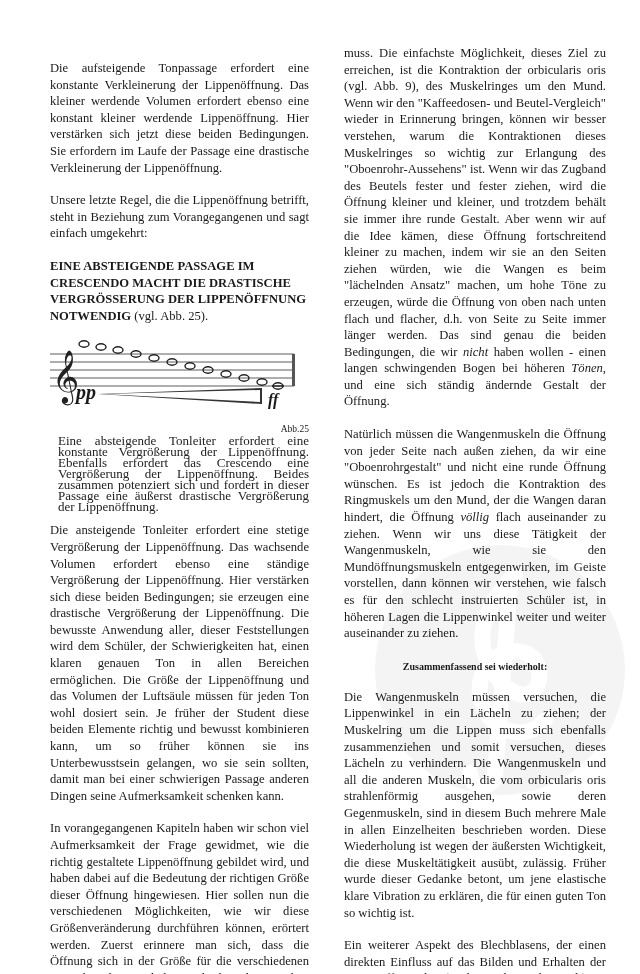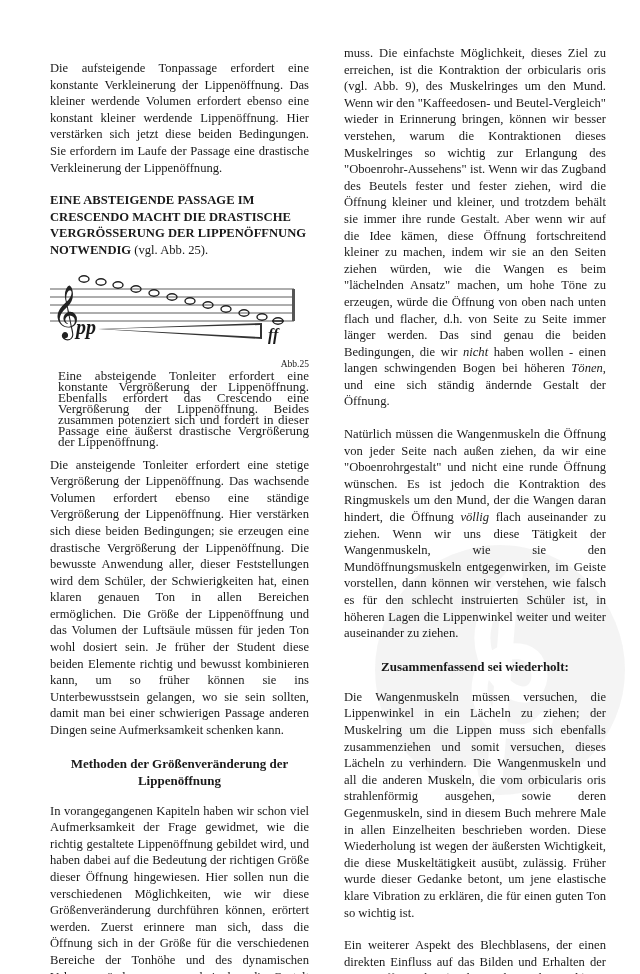--- a/index.html
+++ b/index.html
@@ -4,21 +4,21 @@
 <style>
   html, body { margin: 0; padding: 0; background: #ffffff; }
   body { width: 640px; height: 974px; position: relative; overflow: hidden;
          font-family: "Liberation Serif", "DejaVu Serif", serif; color: #1a1a1a; }
   .col { position: absolute; font-size: 12.6px; line-height: 16.6px; }
   .col-left { left: 50px; top: 60px; width: 259px; }
   .col-right { left: 344px; top: 45px; width: 262px; }
   p { margin: 0 0 16px 0; text-align: justify; }
   .caps { font-weight: bold; text-align: left; margin-bottom: 3px; }
   .caps .ref { font-weight: normal; }
-  .heading { font-weight: bold; text-align: center; font-size: 13px; line-height: 17px; margin: 13px 0 14px 0; }
+  .heading { font-weight: bold; text-align: center; font-size: 10px; line-height: 17px; margin: 13px 0 14px 0; }
   .figure { position: relative; height: 88px; margin: 8px 0 4px 0; }
   .caption-title { text-align: right; font-size: 9.5px; line-height: 11px; margin: 0; }
   .caption { font-size: 13px; line-height: 11px; text-align: justify; margin: 0 0 10px 8px; color: #222; font-family: Liberation Serif, serif; }
   .watermark { position: absolute; left: 375px; top: 545px; width: 250px; height: 250px; border-radius: 50%;
                background: #ececec; opacity: 0.55; z-index: 0; }
   .watermark svg { position: absolute; left: 0; top: 0; }
   .col { z-index: 1; }
   i { font-style: italic; }
   .bi { font-style: italic; font-weight: normal; }
 </style>
@@ -26,20 +26,21 @@
 <body>
 
 <div class="watermark">
   <svg width="250" height="250" viewBox="0 0 250 250">
     <path d="M140 30 C 110 60, 95 95, 120 130 C 150 170, 175 140, 160 115 C 145 95, 100 110, 105 150 C 110 185, 150 200, 170 175 M 135 40 L 120 230 C 118 245, 95 245, 95 228" stroke="#ffffff" stroke-width="16" fill="none" stroke-linecap="round"></path>
   </svg>
 </div>
 
 <div class="col col-left">
   <p>Die aufsteigende Tonpassage erfordert eine konstante Verkleinerung der Lippenöffnung. Das kleiner werdende Volumen erfordert ebenso eine konstant kleiner werdende Lippenöffnung. Hier verstärken sich jetzt diese beiden Bedingungen. Sie erfordern im Laufe der Passage eine drastische Verkleinerung der Lippenöffnung.</p>
+  <p>Unsere letzte Regel, die die Lippenöffnung betrifft, steht in Beziehung zum Vorangegangenen und sagt einfach umgekehrt:</p>
   <p class="caps"><span>EINE ABSTEIGENDE PASSAGE IM CRESCENDO MACHT DIE DRASTISCHE VERGRÖSSERUNG DER LIPPENÖFFNUNG NOTWENDIG</span><span class="ref"> (vgl. Abb. 25).</span></p>
 
   <div class="figure">
     <svg width="259" height="88" viewBox="0 0 259 88">
       <g stroke="#333" stroke-width="0.8">
         <line x1="0" y1="22" x2="244" y2="22"></line>
         <line x1="0" y1="30" x2="244" y2="30"></line>
         <line x1="0" y1="38" x2="244" y2="38"></line>
         <line x1="0" y1="46" x2="244" y2="46"></line>
         <line x1="0" y1="54" x2="244" y2="54"></line>
@@ -64,21 +65,20 @@
       <path d="M48 62 L 212 56 L 212 72 Z" fill="#333"></path>
       <path d="M52 62 L 210 58 L 210 70 Z" fill="#fff"></path>
     </svg>
     <span style="position:absolute;left:26px;top:52px;font-style:italic;font-weight:bold;font-size:20px;">pp</span>
     <span style="position:absolute;left:218px;top:60px;font-style:italic;font-weight:bold;font-size:16px;">ff</span>
   </div>
   <p class="caption-title">Abb.25</p>
   <p class="caption">Eine absteigende Tonleiter erfordert eine konstante Vergrößerung der Lippenöffnung. Ebenfalls erfordert das Crescendo eine Vergrößerung der Lippenöffnung. Beides zusammen potenziert sich und fordert in dieser Passage eine äußerst drastische Vergrößerung der Lippenöffnung.</p>
 
   <p>Die ansteigende Tonleiter erfordert eine stetige Vergrößerung der Lippenöffnung. Das wachsende Volumen erfordert ebenso eine ständige Vergrößerung der Lippenöffnung. Hier verstärken sich diese beiden Bedingungen; sie erzeugen eine drastische Vergrößerung der Lippenöffnung. Die bewusste Anwendung aller, dieser Feststellungen wird dem Schüler, der Schwierigkeiten hat, einen klaren genauen Ton in allen Bereichen ermöglichen. Die Größe der Lippenöffnung und das Volumen der Luftsäule müssen für jeden Ton wohl dosiert sein. Je früher der Student diese beiden Elemente richtig und bewusst kombinieren kann, um so früher können sie ins Unterbewusstsein gelangen, wo sie sein sollten, damit man bei einer schwierigen Passage anderen Dingen seine Aufmerksamkeit schenken kann.</p>
-  <div class="heading">Methoden der Größenveränderung der Lippenöffnung</div>
   <p style="margin-bottom:0">In vorangegangenen Kapiteln haben wir schon viel Aufmerksamkeit der Frage gewidmet, wie die richtig gestaltete Lippenöffnung gebildet wird, und haben dabei auf die Bedeutung der richtigen Größe dieser Öffnung hingewiesen. Hier sollen nun die verschiedenen Möglichkeiten, wie wir diese Größenveränderung durchführen können, erörtert werden. Zuerst erinnere man sich, dass die Öffnung sich in der Größe für die verschiedenen Bereiche der Tonhöhe und des dynamischen Volumens ändern muss, wobei aber die Gestalt gleich bleiben</p>
 </div>
 
 <div class="col col-right">
   <p><span>muss. Die einfachste Möglichkeit, dieses Ziel zu erreichen, ist die Kontraktion der orbicularis oris (vgl. Abb. 9), des Muskelringes um den Mund. Wenn wir den "Kaffeedosen- und Beutel-Vergleich" wieder in Erinnerung bringen, können wir besser verstehen, warum die Kontraktionen dieses Muskelringes so wichtig zur Erlangung des "Oboenrohr-Aussehens" ist. Wenn wir das Zugband des Beutels fester und fester ziehen, wird die Öffnung kleiner und kleiner, und trotzdem behält sie immer ihre runde Gestalt. Aber wenn wir auf die Idee kämen, diese Öffnung fortschreitend kleiner zu machen, indem wir sie an den Seiten ziehen würden, wie die Wangen es beim "lächelnden Ansatz" machen, um hohe Töne zu erzeugen, würde die Öffnung von oben nach unten flach und flacher, d.h. von Seite zu Seite immer länger werden. Das sind genau die beiden Bedingungen, die wir </span><i>nicht</i><span> haben wollen - einen langen schwingenden Bogen bei höheren </span><span class="bi">Tönen</span><span>, und eine sich ständig ändernde Gestalt der Öffnung.</span></p>
   <p><span>Natürlich müssen die Wangenmuskeln die Öffnung von jeder Seite nach außen ziehen, da wir eine "Oboenrohrgestalt" und nicht eine runde Öffnung wünschen. Es ist jedoch die Kontraktion des Ringmuskels um den Mund, der die Wangen daran hindert, die Öffnung </span><i>völlig</i><span> flach auseinander zu ziehen. Wenn wir uns diese Tätigkeit der Wangenmuskeln, wie sie den Mundöffnungsmuskeln entgegenwirken, im Geiste vorstellen, dann können wir verstehen, wie falsch es für den schlecht instruierten Schüler ist, in höheren Lagen die Lippenwinkel weiter und weiter auseinander zu ziehen.</span></p>
   <div class="heading">Zusammenfassend sei wiederholt:</div>
   <p>Die Wangenmuskeln müssen versuchen, die Lippenwinkel in ein Lächeln zu ziehen; der Muskelring um die Lippen muss sich ebenfalls zusammenziehen und somit versuchen, dieses Lächeln zu verhindern. Die Wangenmuskeln und all die anderen Muskeln, die vom orbicularis oris strahlenförmig ausgehen, sowie deren Gegenmuskeln, sind in diesem Buch mehrere Male in allen Einzelheiten beschrieben worden. Diese Wiederholung ist wegen der äußersten Wichtigkeit, die diese Muskeltätigkeit ausübt, zulässig. Früher wurde dieser Gedanke betont, um jene elastische klare Vibration zu erklären, die für einen guten Ton so wichtig ist.</p>
   <p>Ein weiterer Aspekt des Blechblasens, der einen direkten Einfluss auf das Bilden und Erhalten der Lippenöffnung hat (wichtig: Oboenrohrgestalt), ist die Überlegung, wie weit die Ober- und Unterkiefer auseinander gehalten werden müssen. Es ist durchaus möglich, dass die Kiefer, obwohl sie gegeneinander ausgerichtet sind (früher bereits erörtert: untere und obere Schneidezähne stehen sich genau gegenüber), zu weit zusammen oder auseinander gehalten werden.</p>
 </div>

